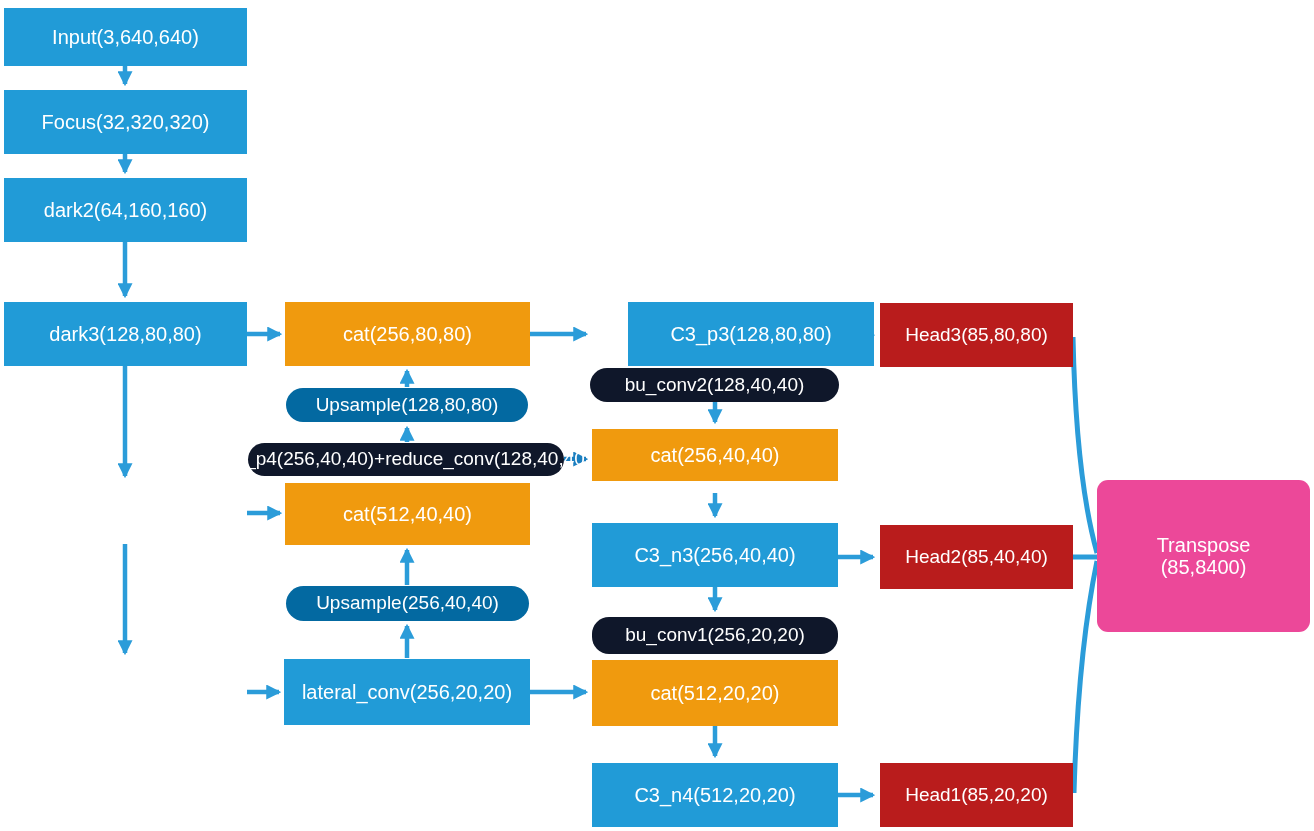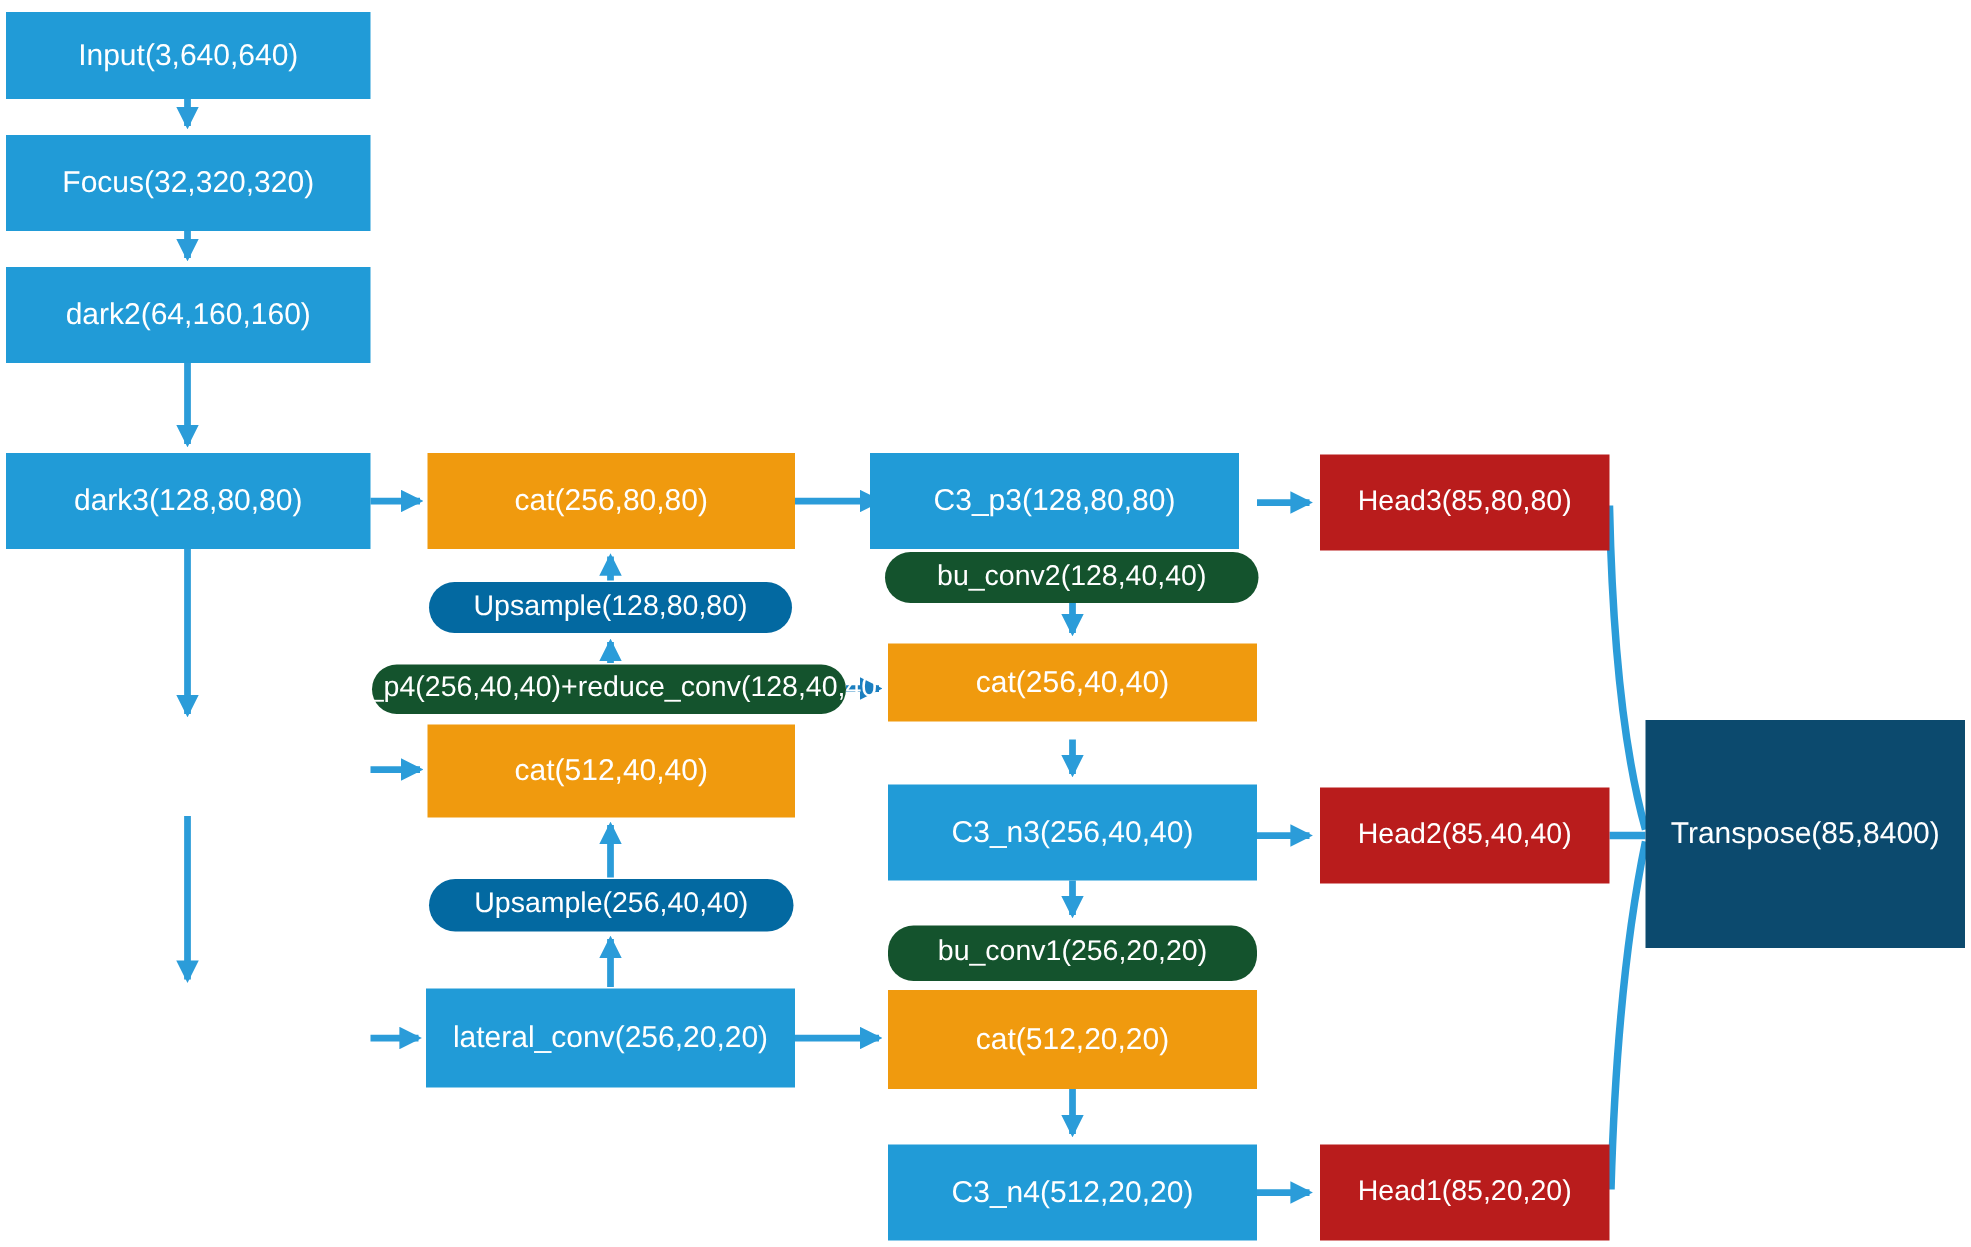--- a/index.html
+++ b/index.html
@@ -7,22 +7,22 @@
        font-family:"Liberation Sans","DejaVu Sans",sans-serif;}
   .canvas{position:absolute;inset:0;}
   svg.edges{position:absolute;left:0;top:0;width:1314px;height:831px;pointer-events:none;}
   .node{position:absolute;display:flex;align-items:center;justify-content:center;
         color:#ffffff;font-size:20px;line-height:1.1;text-align:left;
         white-space:nowrap;box-sizing:border-box;}
   .blue   {background:#219bd7;}
   .orange {background:#f09a0e;}
   .navy   {background:#b91c1c;font-size:19px;}
   .pill-dark{background:#0369a1;border-radius:18px;}
-  .pill-cyan{background:#14532d;border-radius:17px;}
-  .out-blue {background:#0c4a6e;flex-direction:row;}
+  .pill-cyan{background:#0f172a;border-radius:17px;}
+  .out-blue {background:#ec4899;flex-direction:column;border-radius:11px;}
   .small-label{font-size:15px;}
   .pill-cyan,.pill-dark{font-size:19px;}
   .out-blue span{display:block;}
 </style>
 </head>
 <body>
 
 <div class="canvas">
 
   <svg class="edges" viewBox="0 0 1314 831" xmlns="http://www.w3.org/2000/svg">
@@ -77,21 +77,21 @@
   <div class="node blue" style="left:4px;top:178px;width:243px;height:64px">dark2(64,160,160)</div>
   <div class="node blue" style="left:4px;top:302px;width:243px;height:64px">dark3(128,80,80)</div>
 
   <div class="node orange" style="left:285px;top:302px;width:245px;height:64px">cat(256,80,80)</div>
   <div class="node pill-dark" style="left:286px;top:388px;width:242px;height:34px">Upsample(128,80,80)</div>
   <div class="node pill-cyan small-label" style="left:248px;top:443px;width:316px;height:33px">C3_p4(256,40,40)+reduce_conv(128,40,40)</div>
   <div class="node orange" style="left:285px;top:483px;width:245px;height:62px">cat(512,40,40)</div>
   <div class="node pill-dark" style="left:286px;top:586px;width:243px;height:35px">Upsample(256,40,40)</div>
   <div class="node blue" style="left:284px;top:659px;width:246px;height:66px">lateral_conv(256,20,20)</div>
 
-  <div class="node blue" style="left:580px;top:302px;width:246px;height:64px">C3_p3(128,80,80)</div>
+  <div class="node blue" style="left:628px;top:302px;width:246px;height:64px">C3_p3(128,80,80)</div>
   <div class="node pill-cyan" style="left:590px;top:368px;width:249px;height:34px">bu_conv2(128,40,40)</div>
   <div class="node orange" style="left:592px;top:429px;width:246px;height:52px">cat(256,40,40)</div>
   <div class="node blue" style="left:592px;top:523px;width:246px;height:64px">C3_n3(256,40,40)</div>
   <div class="node pill-cyan" style="left:592px;top:617px;width:246px;height:37px">bu_conv1(256,20,20)</div>
   <div class="node orange" style="left:592px;top:660px;width:246px;height:66px">cat(512,20,20)</div>
   <div class="node blue" style="left:592px;top:763px;width:246px;height:64px">C3_n4(512,20,20)</div>
 
   <div class="node navy" style="left:880px;top:303px;width:193px;height:64px">Head3(85,80,80)</div>
   <div class="node navy" style="left:880px;top:525px;width:193px;height:64px">Head2(85,40,40)</div>
   <div class="node navy" style="left:880px;top:763px;width:193px;height:64px">Head1(85,20,20)</div>

